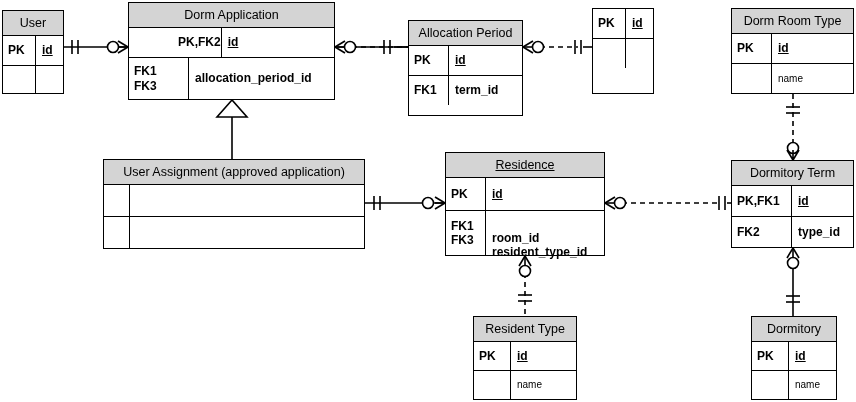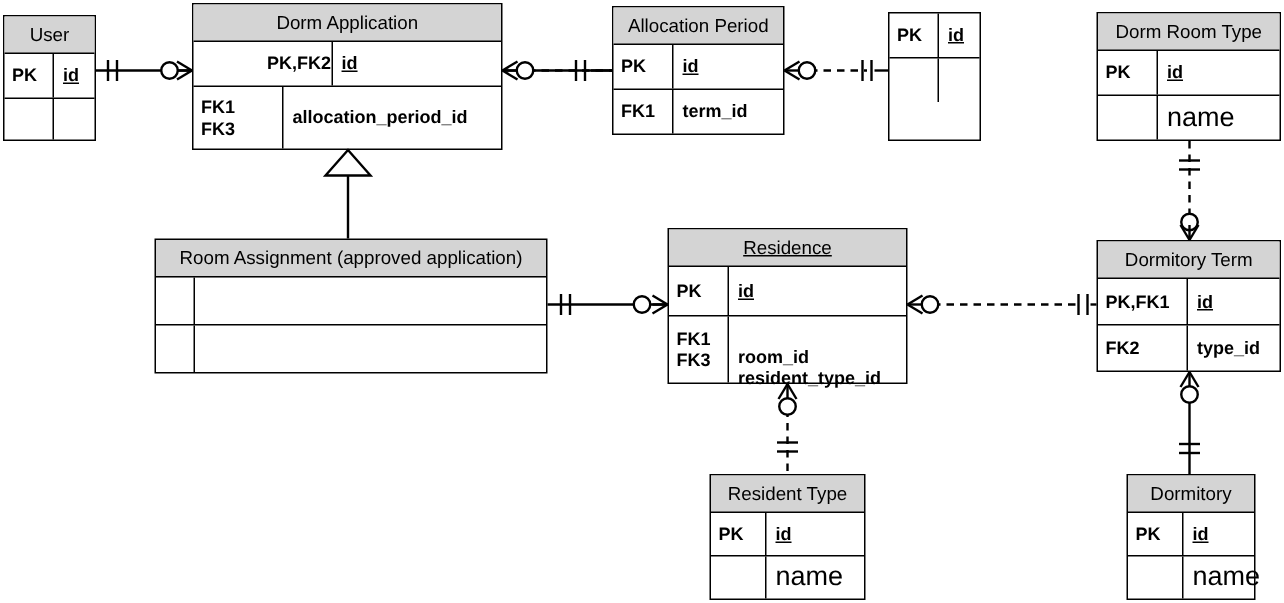--- a/index.html
+++ b/index.html
@@ -64,21 +64,21 @@
     flex-direction: column;
     justify-content: center;
     padding-left: 6px;
     font-size: 12px;
     font-weight: bold;
     color: #000000;
     line-height: 1.18;
   }
   .cell-val.plain {
     font-weight: normal;
-    font-size: 18px;
+    font-size: 10px;
   }
   .pk-underline {
     text-decoration: underline;
   }
   
   .conn {
     position: absolute;
   }
   .conn svg {
     display: block;
@@ -122,21 +122,21 @@
         <div class="ent-row" style="height: 41px;">
           <div class="cell-key" style="width: 60px;">
             <span>FK1</span>
             <span>FK3</span>
           </div>
           <div class="cell-val" style="width: 144px;">
             <span>allocation_period_id</span>
           </div>
         </div>
       </div>
-      <div class="entity" style="left: 408px; top: 4px; width: 115px; height: 86px;">
+      <div class="entity" style="left: 408px; top: 20px; width: 115px; height: 96px;">
         <div class="entity-title" style="height: 25px;">Allocation Period</div>
         <div class="ent-row divided" style="height: 30px;">
           <div class="cell-key" style="width: 40px;">
             <span>PK</span>
           </div>
           <div class="cell-val" style="width: 72px;">
             <span class="pk-underline">id</span>
           </div>
         </div>
         <div class="ent-row" style="height: 29px;">
@@ -179,21 +179,21 @@
         <div class="ent-row" style="height: 29px;">
           <div class="cell-key" style="width: 40px;">
             <span></span>
           </div>
           <div class="cell-val plain" style="width: 80px;">
             <span>name</span>
           </div>
         </div>
       </div>
       <div class="entity" style="left: 103px; top: 159px; width: 262px; height: 90px;">
-        <div class="entity-title" style="height: 25px;">Room Assignment (approved application)</div>
+        <div class="entity-title" style="height: 25px;">User Assignment (approved application)</div>
         <div class="ent-row divided" style="height: 32px;">
           <div class="cell-key" style="width: 26px;">
             <span></span>
           </div>
           <div class="cell-val" style="width: 233px;">
             <span></span>
           </div>
         </div>
         <div class="ent-row" style="height: 31px;">
           <div class="cell-key" style="width: 26px;">

